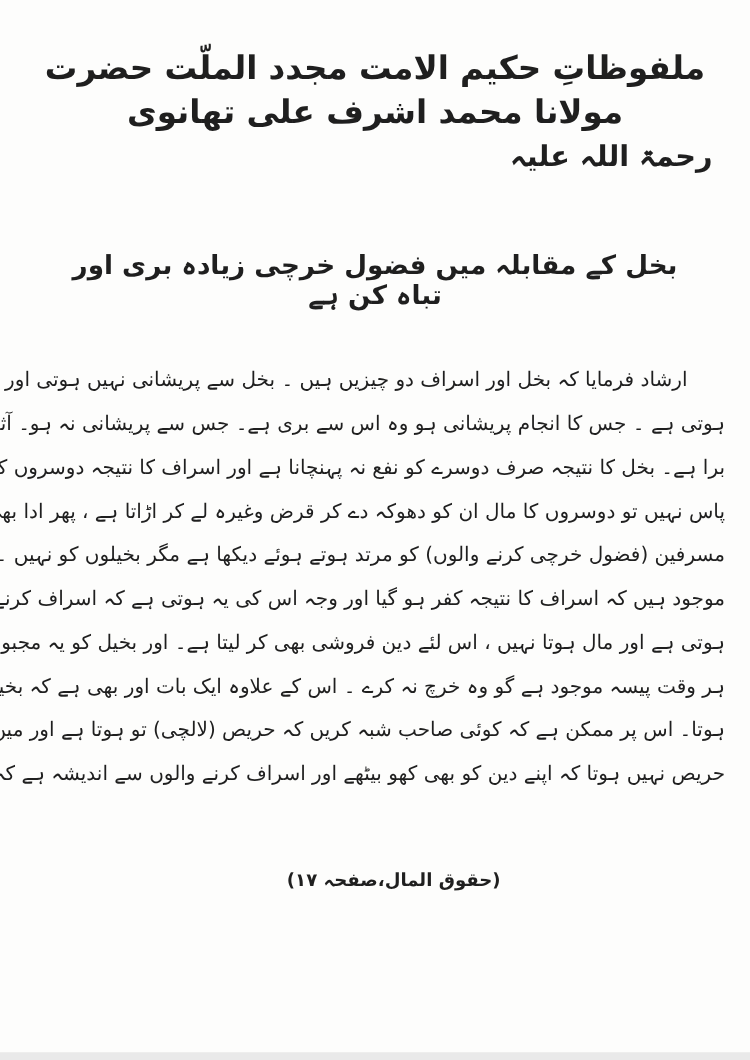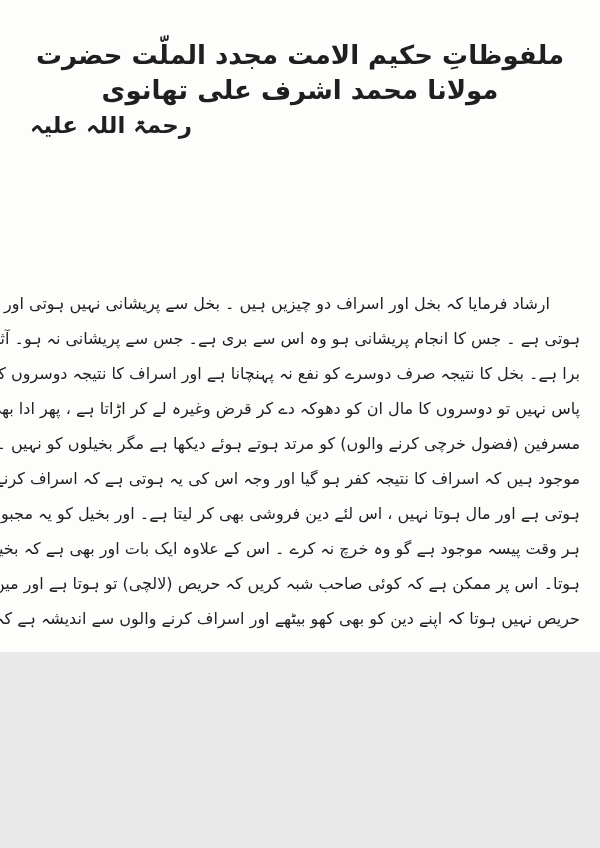--- a/index.html
+++ b/index.html
@@ -3,21 +3,21 @@
 <meta charset="utf-8">
 <style>
   html, body {
     margin: 0;
     padding: 0;
     background: #e9e9e9;
   }
   .page {
     position: relative;
     width: 600px;
-    height: 652px;
+    height: 842px;
     margin: 0 auto;
     background: #fdfdfc;
     color: #1f1f1f;
     font-family: "DejaVu Sans", sans-serif;
     direction: rtl;
     overflow: hidden;
   }
   .header-line1 {
     position: absolute;
     top: 38px;
@@ -28,21 +28,21 @@
     line-height: 1.35;
     text-align: center;
   }
   .header-line2 {
     position: absolute;
     top: 112px;
     right: 30px;
     left: 30px;
     font-size: 23px;
     font-weight: bold;
-    text-align: left;
+    text-align: right;
   }
   .sub-heading {
     position: absolute;
     top: 200px;
     right: 55px;
     left: 55px;
     font-size: 21px;
     font-weight: bold;
     text-align: center;
   }
@@ -86,20 +86,21 @@
 </style>
 </head>
 <body>
 
 <div class="page">
 
   <div class="header-line1">ملفوظاتِ حکیم الامت مجدد الملّت حضرت مولانا محمد اشرف علی تھانوی</div>
 
   <div class="header-line2">رحمۃ اللہ علیہ</div>
 
+  <div class="sub-heading">بخل کے مقابلہ میں فضول خرچی زیادہ بری اور تباہ کن ہے</div>
 
   <div class="body-text">
     <div class="line first">ارشاد فرمایا کہ بخل اور اسراف دو چیزیں ہیں ۔ بخل سے پریشانی نہیں ہوتی اور فضول خرچی سے پریشانی</div>
     <div class="line">ہوتی ہے ۔ جس کا انجام پریشانی ہو وہ اس سے بری ہے۔ جس سے پریشانی نہ ہو۔ آثار کے اعتبار سے اسراف زیادہ</div>
     <div class="line">برا ہے۔ بخل کا نتیجہ صرف دوسرے کو نفع نہ پہنچانا ہے اور اسراف کا نتیجہ دوسروں کو نقصان پہنچانا ہے کیونکہ جب اپنے</div>
     <div class="line">پاس نہیں تو دوسروں کا مال ان کو دھوکہ دے کر قرض وغیرہ لے کر اڑاتا ہے ، پھر ادا بھی نہیں کرتا۔ ہم نے</div>
     <div class="line">مسرفین (فضول خرچی کرنے والوں) کو مرتد ہوتے ہوئے دیکھا ہے مگر بخیلوں کو نہیں ۔ ایسے واقعات کثرت سے</div>
     <div class="line">موجود ہیں کہ اسراف کا نتیجہ کفر ہو گیا اور وجہ اس کی یہ ہوتی ہے کہ اسراف کرنے والوں کو اپنی ضرورتوں میں مجبوری</div>
     <div class="line">ہوتی ہے اور مال ہوتا نہیں ، اس لئے دین فروشی بھی کر لیتا ہے۔ اور بخیل کو یہ مجبوری نہیں ہوتی ، اس کے ہاتھ میں</div>
     <div class="line">ہر وقت پیسہ موجود ہے گو وہ خرچ نہ کرے ۔ اس کے علاوہ ایک بات اور بھی ہے کہ بخیل آدمی زیادہ حریص نہیں</div>

